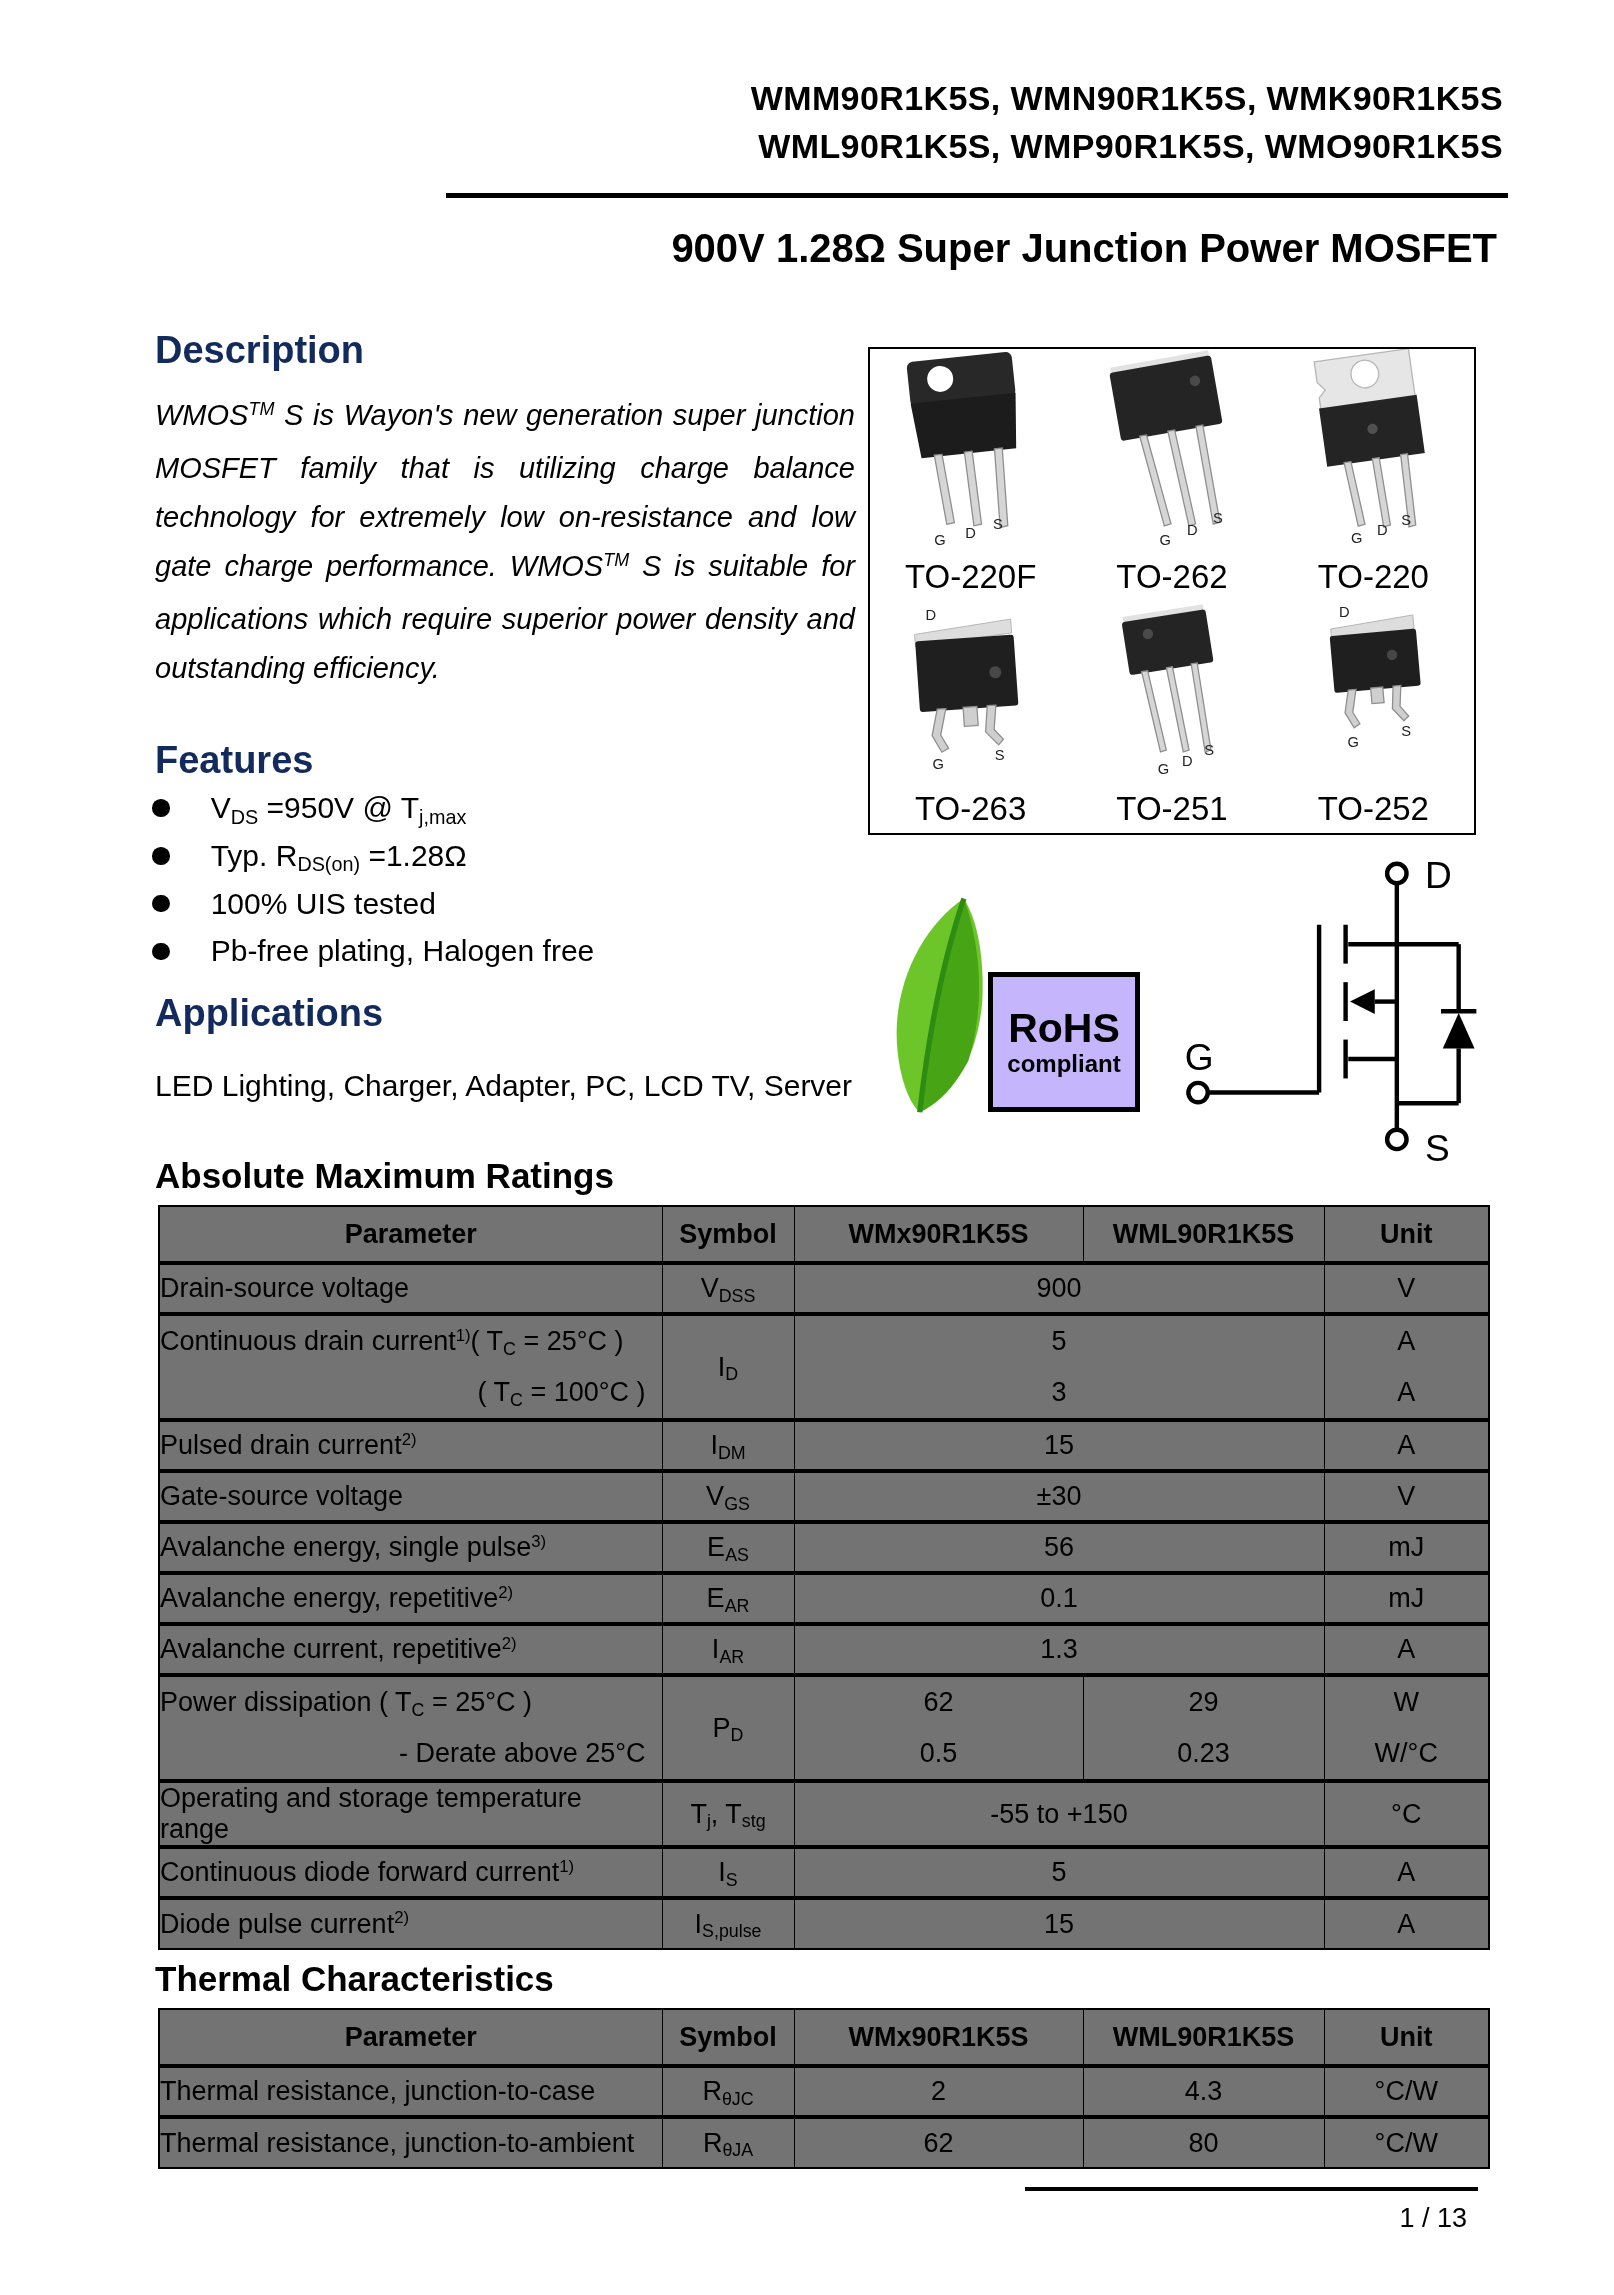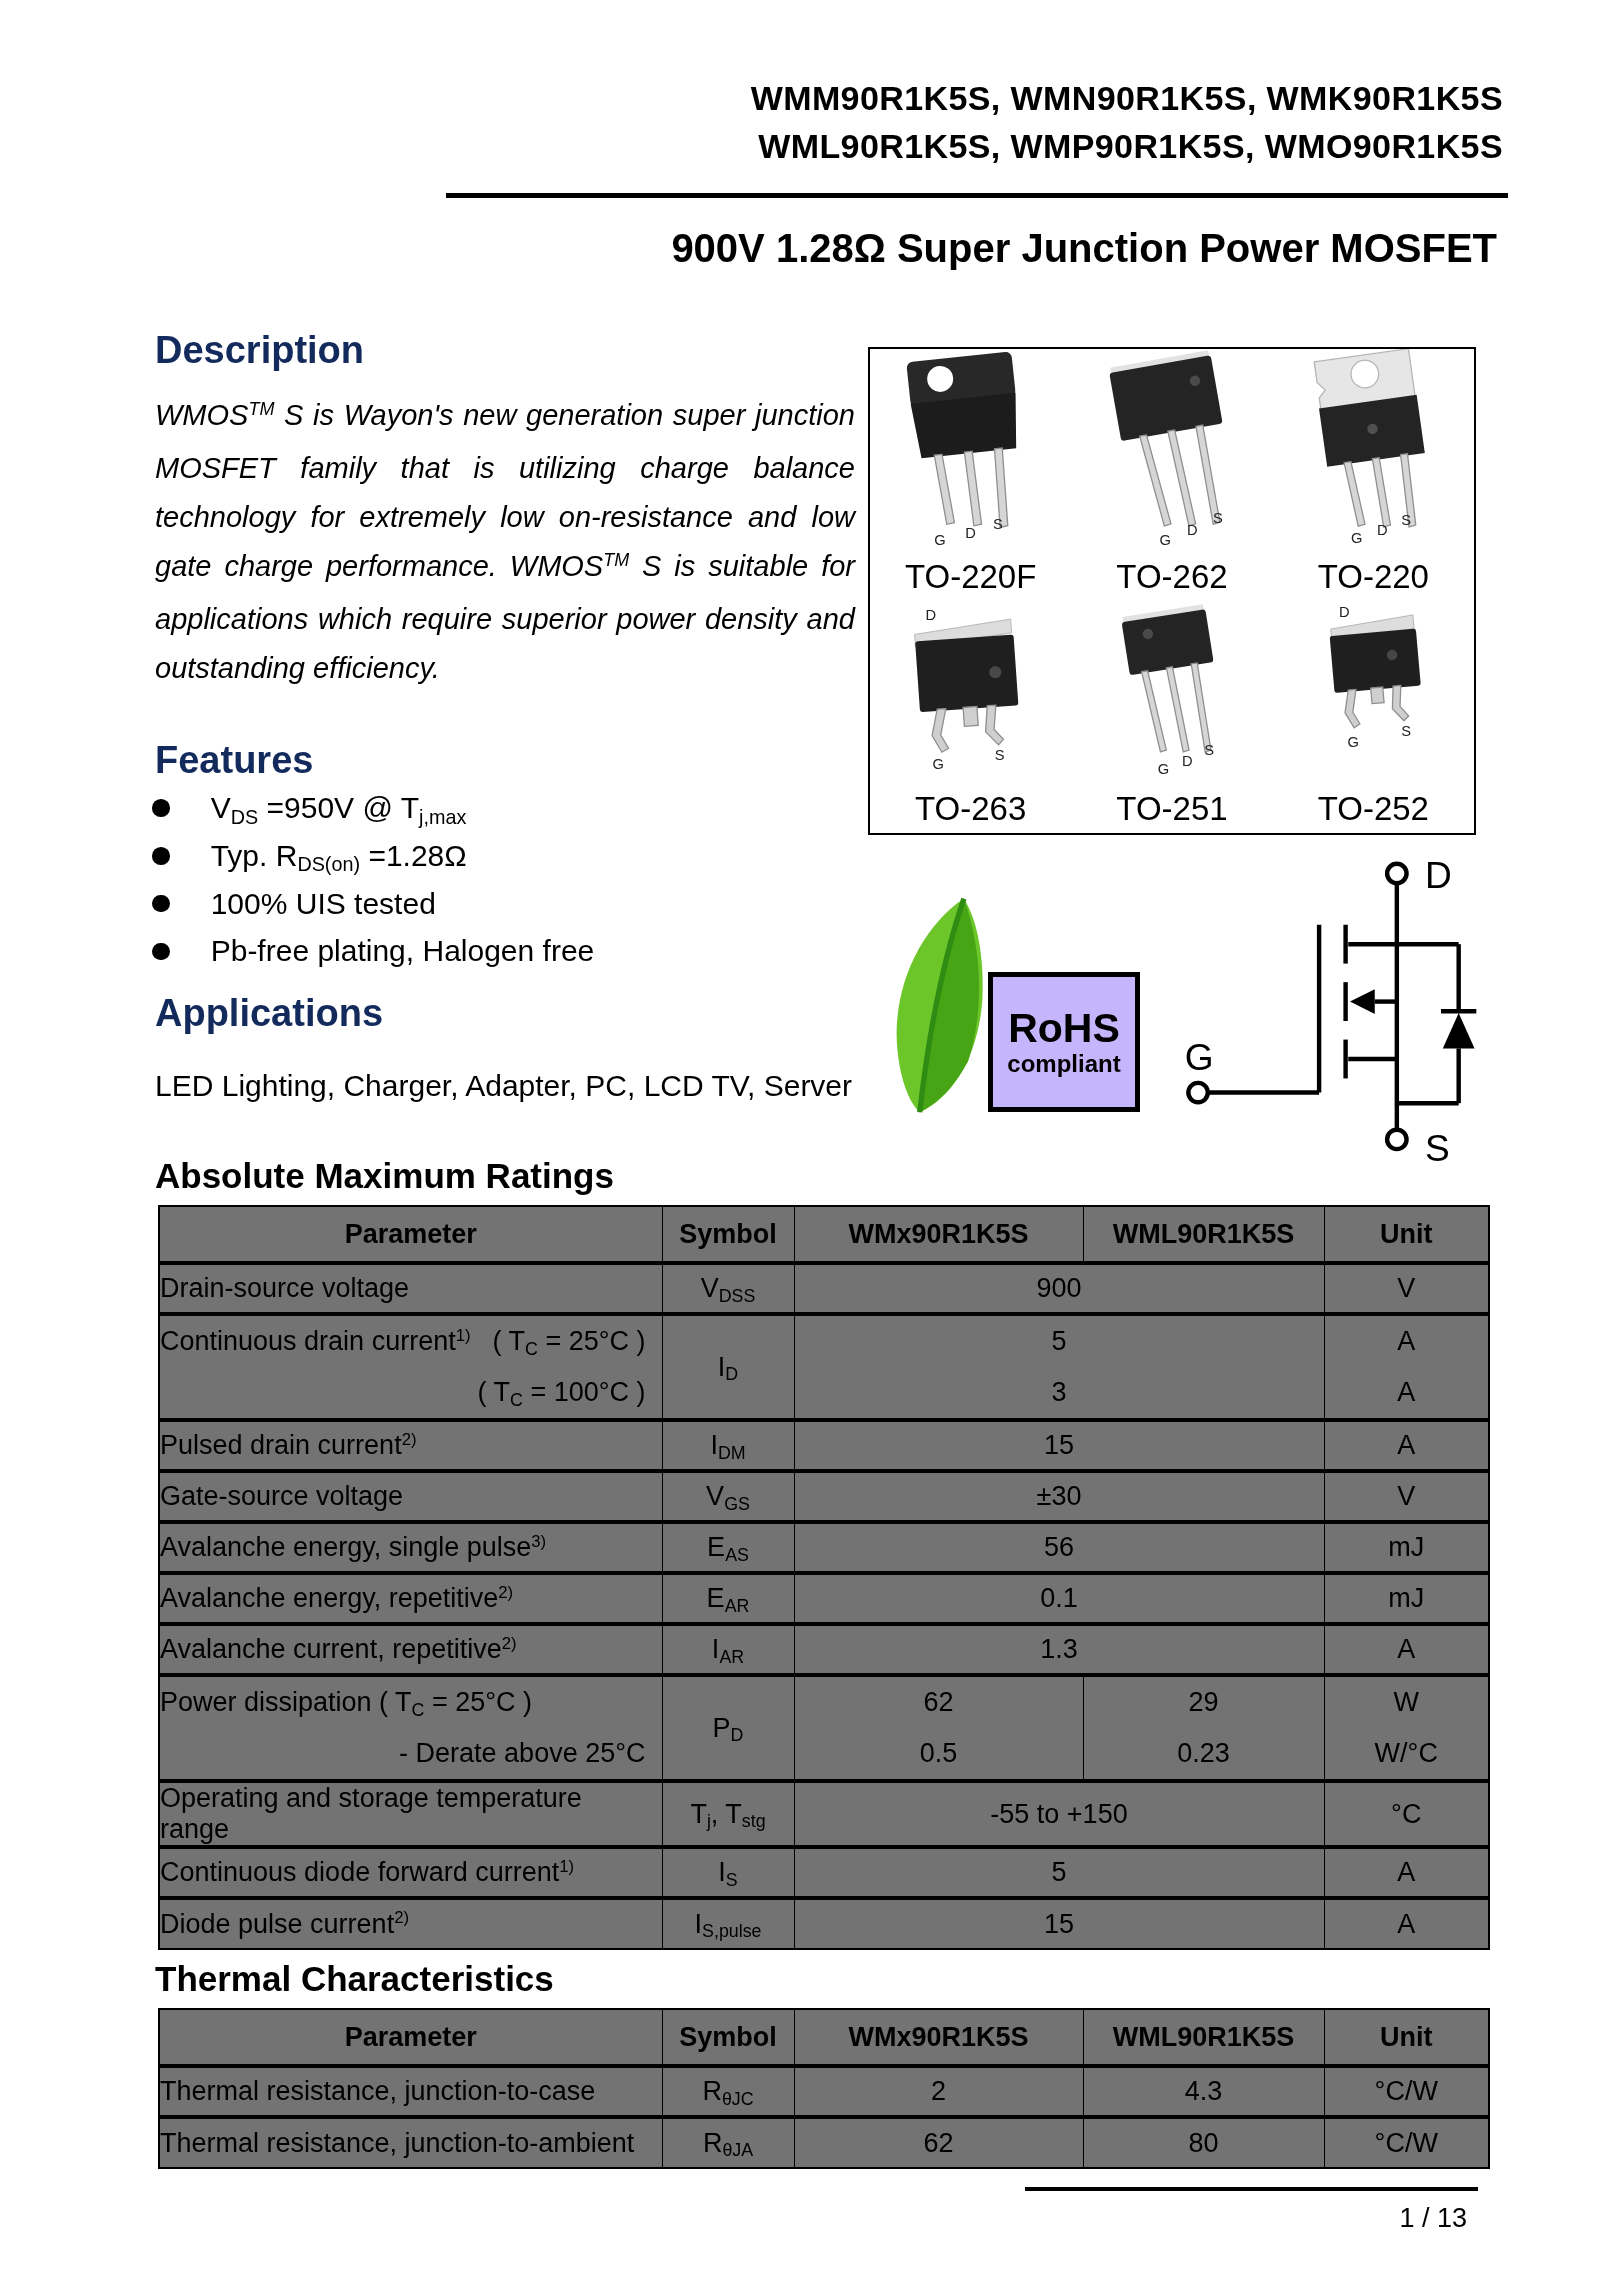--- a/index.html
+++ b/index.html
@@ -50,21 +50,21 @@
 
   
   .dtable { border-collapse:collapse; table-layout:fixed; font-size:27px; background:#737373;
             border:2.7px solid #000; }
   .dtable th, .dtable td { border-left:1.8px solid #000; border-right:1.8px solid #000;
             text-align:center; vertical-align:middle; padding:0; height:51px; }
   .dtable thead th { font-weight:bold; height:57px; }
   .dtable tbody tr { border-top:4.4px solid #000; }
   .dtable tbody tr.cont { border-top:0; }
   .dtable td.param { text-align:left; padding-left:0; padding-right:16px; }
-  .pline { display:flex; justify-content:space-between; align-items:center; height:51px; }
+  .pline { display:flex; justify-content:flex-start; align-items:center; height:51px; }
   .pline.r { justify-content:flex-end; }
   .abs-table { position:absolute; left:158px; top:1205px; width:1330px; }
   .th-table  { position:absolute; left:158px; top:2008px; width:1330px; }
 
   
   .footer-rule { position:absolute; left:1025px; top:2187px; width:453px; height:4.4px; background:#000; }
   .page-num { position:absolute; right:148px; top:2203px; font-size:27px; }
 </style>
 </head>
 <body>

